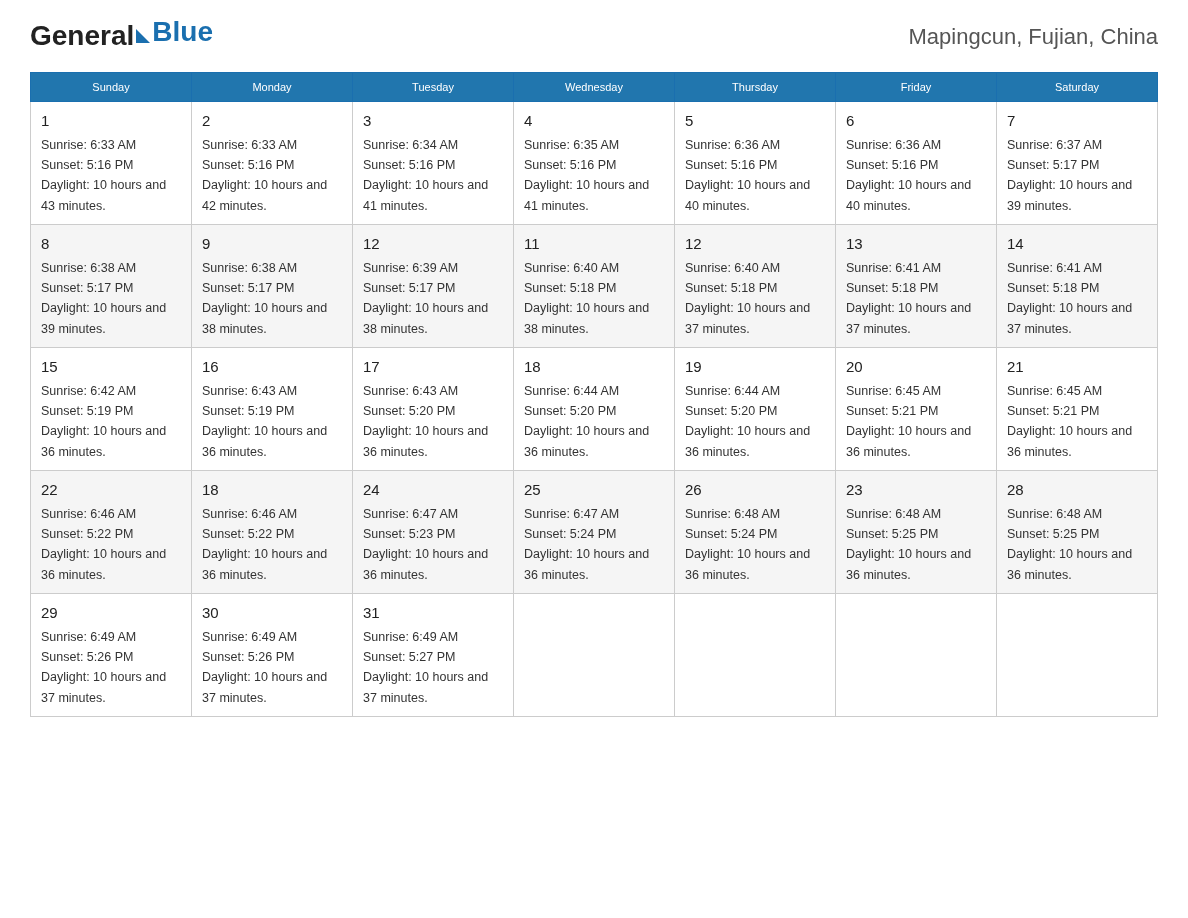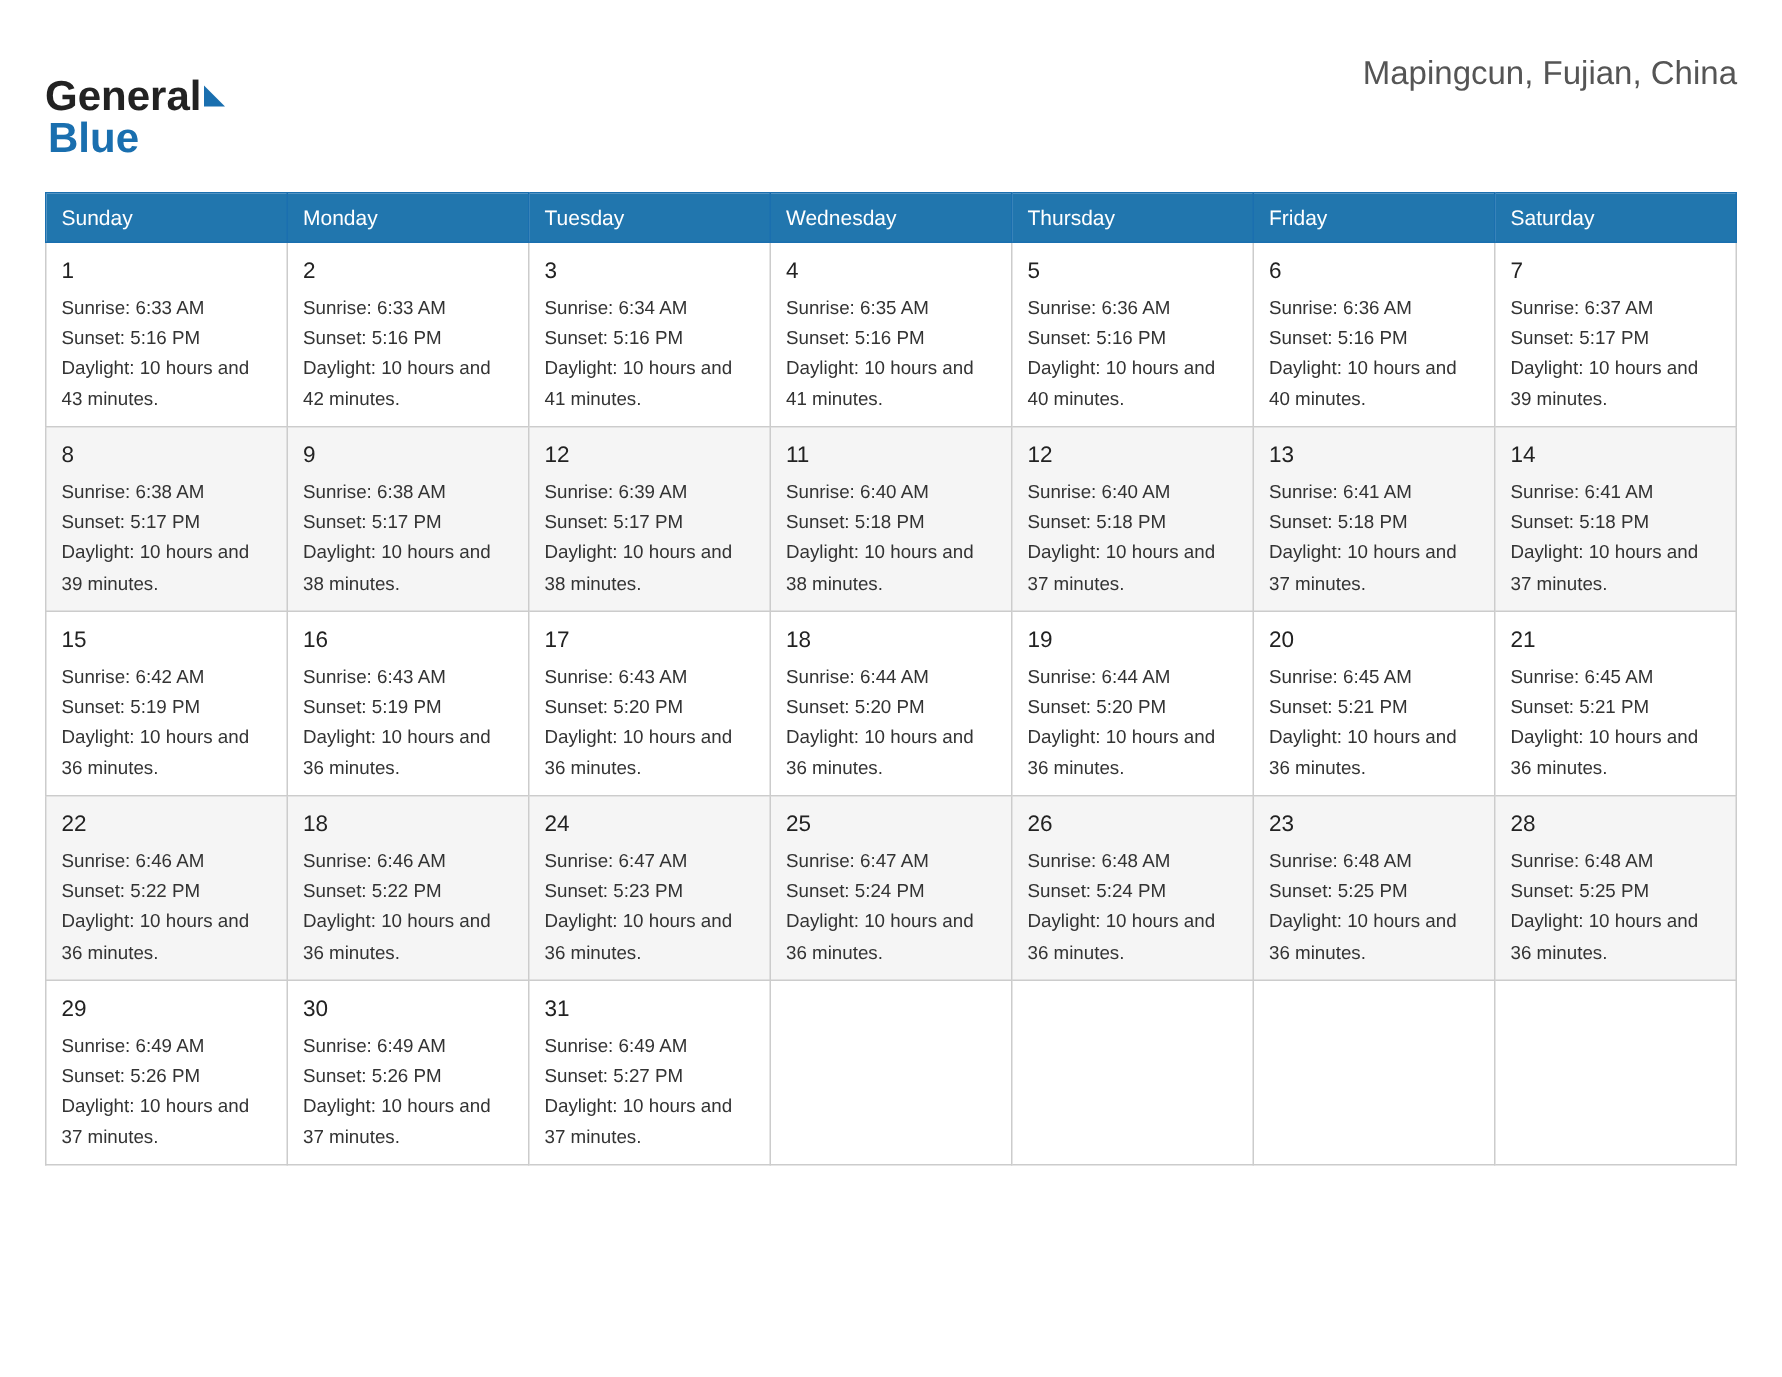--- a/index.html
+++ b/index.html
@@ -10,57 +10,56 @@
       color: #222;
     }
     .header {
       display: flex;
       justify-content: space-between;
       align-items: flex-start;
       margin-bottom: 20px;
     }
     .logo {
       display: flex;
-      flex-direction: column;
+      flex-direction: row;
       align-items: flex-start;
-      margin-top: 28px;
     }
     .logo-blue {
       color: #1a6faf;
       font-size: 28px;
       font-weight: bold;
       margin-top: -4px;
       padding-left: 2px;
     }
     .title-block {
       text-align: right;
     }
     .month-title {
       font-size: 52px;
       font-weight: normal;
       color: #222;
       line-height: 1.1;
     }
     .location-title {
       font-size: 22px;
       color: #555;
-      margin-top: 16px;
+      margin-top: 4px;
     }
     table {
       width: 100%;
       border-collapse: collapse;
       table-layout: fixed;
     }
     th {
       background-color: #2176ae;
       color: #fff;
       padding: 8px 10px;
-      font-size: 14px;
+      font-size: 11px;
       font-weight: normal;
-      text-align: left;
+      text-align: center;
       border: 1px solid #1a6faf;
     }
     td {
       vertical-align: top;
       padding: 8px 10px;
       border: 1px solid #ccc;
       font-size: 13px;
       line-height: 1.5;
       height: 110px;
     }

